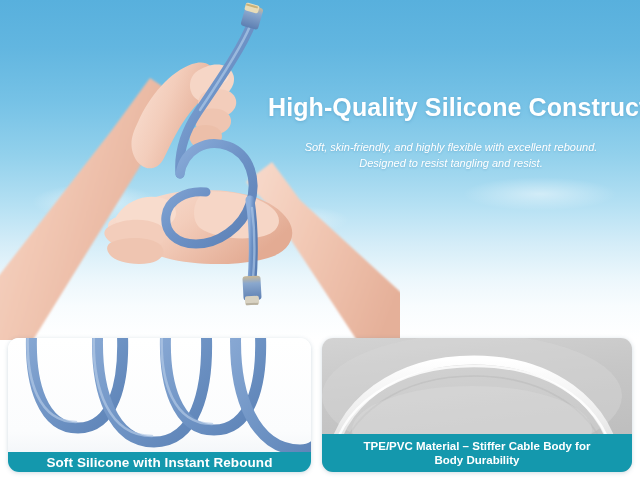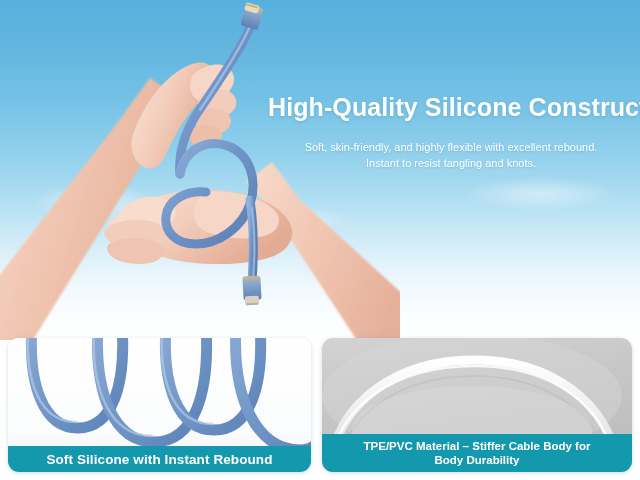--- a/index.html
+++ b/index.html
@@ -47,20 +47,21 @@
     font-size:25px; font-weight:bold; color:#ffffff;
     letter-spacing:.1px; line-height:30px;
     text-shadow:0 1px 3px rgba(60,130,175,.35);
     white-space:nowrap;
   }
   .subline {
     position:absolute; left:262px; top:140px; width:378px;
     text-align:center; color:#ffffff;
     font-size:11px; line-height:15.5px;
     text-shadow:0 1px 2px rgba(60,130,175,.3);
+    font-style:italic;
   }
 
   
   .panel {
     position:absolute; top:338px; height:134px;
     border-radius:11px; overflow:hidden;
     background:#fff;
     box-shadow:0 1px 4px rgba(70,110,140,.25);
   }
   .panel-left  { left:8px;   width:303px; }
@@ -68,21 +69,21 @@
 
   .panel-media { position:absolute; left:0; top:0; width:100%; height:100%; }
 
   .caption {
     position:absolute; left:0; bottom:0; width:100%;
     background:#1498ad;
     color:#ffffff; font-weight:bold;
     display:flex; align-items:center; justify-content:center;
     text-align:center;
   }
-  .caption-left  { height:26px; font-size:13.5px; letter-spacing:.1px; }
+  .caption-left  { height:20px; font-size:13.5px; letter-spacing:.1px; }
   .caption-right { height:38px; font-size:11.5px; line-height:14px; padding:0 8px; }
 </style>
 </head>
 <body>
 
 <div id="stage">
 
   <div class="sky"></div>
   <div class="cloudwisp"></div>
   <div class="cloudband"></div>
@@ -176,21 +177,21 @@
     <g>
       <rect x="243" y="276" width="18" height="24" rx="3" fill="url(#connG)" transform="rotate(-3 252 288)"></rect>
       <rect x="245" y="296" width="14" height="9" rx="2" fill="#d8d2c2" transform="rotate(-3 252 300)"></rect>
       <rect x="246" y="303" width="12" height="2" fill="#b9b2a0" transform="rotate(-3 252 304)"></rect>
     </g>
   </svg>
 
   <div class="headline">High-Quality Silicone Construction</div>
   <div class="subline">
     <div>Soft, skin-friendly, and highly flexible with excellent rebound.</div>
-    <div>Instant to resist tangling and knots.</div>
+    <div>Designed to resist tangling and resist.</div>
   </div>
 
   <div class="panel panel-left">
     <svg class="panel-media" viewBox="0 0 303 134" preserveAspectRatio="none">
       <defs>
         <linearGradient id="pbg" x1="0" y1="0" x2="0" y2="1">
           <stop offset="0%" stop-color="#ffffff"></stop>
           <stop offset="70%" stop-color="#fbfcfd"></stop>
           <stop offset="100%" stop-color="#eef2f6"></stop>
         </linearGradient>

